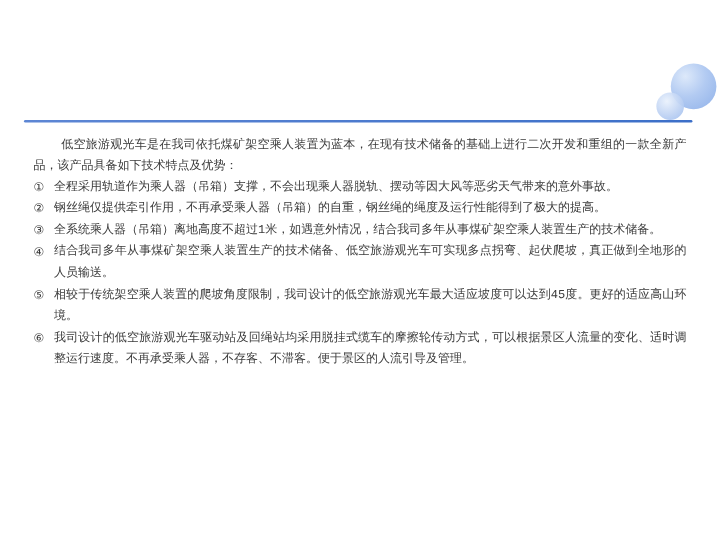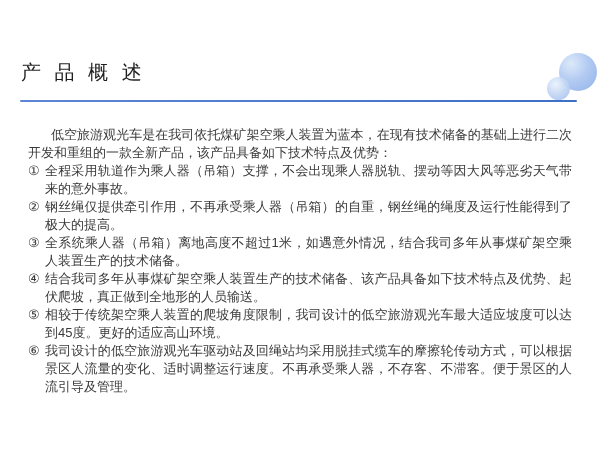--- a/index.html
+++ b/index.html
@@ -51,50 +51,50 @@
     top: 77px;
     width: 23px;
     height: 23px;
     border-radius: 50%;
     background: radial-gradient(circle at 38% 32%, #e9f1fc 0%, #bed2f3 55%, #9cbbee 100%);
     opacity: 0.92;
   }
   .content {
     position: absolute;
     left: 28px;
-    top: 126px;
+    top: 112px;
     width: 544px;
-    font-size: 13px;
+    font-size: 10px;
     line-height: 18px;
     color: #3a3a3a;
     text-align: justify;
   }
   .intro {
     text-indent: 23px;
     margin: 0 0 0 0;
   }
   .feature-item {
     display: flex;
     align-items: flex-start;
   }
   .feature-num {
     flex: 0 0 17px;
     width: 17px;
   }
   .feature-text {
     flex: 1;
     text-align: justify;
+    font-family: Liberation Mono, monospace;
   }
 </style>
 </head>
 <body>
 
 <div class="slide">
 
-  <div class="slide-title">产 品 概 述</div>
 
   <div class="title-rule"></div>
 
   <div class="deco-circle-large"></div>
   <div class="deco-circle-small"></div>
 
   <div class="content">
 
     <p class="intro">低空旅游观光车是在我司依托煤矿架空乘人装置为蓝本，在现有技术储备的基础上进行二次开发和重组的一款全新产品，该产品具备如下技术特点及优势：</p>
 
@@ -108,21 +108,21 @@
       <span class="feature-text">钢丝绳仅提供牵引作用，不再承受乘人器（吊箱）的自重，钢丝绳的绳度及运行性能得到了极大的提高。</span>
     </div>
 
     <div class="feature-item">
       <span class="feature-num">③</span>
       <span class="feature-text">全系统乘人器（吊箱）离地高度不超过1米，如遇意外情况，结合我司多年从事煤矿架空乘人装置生产的技术储备。</span>
     </div>
 
     <div class="feature-item">
       <span class="feature-num">④</span>
-      <span class="feature-text">结合我司多年从事煤矿架空乘人装置生产的技术储备、该产品具备如下技术特点及优势、起伏爬坡，真正做到全地形的人员输送。</span>
+      <span class="feature-text">结合我司多年从事煤矿架空乘人装置生产的技术储备、低空旅游观光车可实现多点拐弯、起伏爬坡，真正做到全地形的人员输送。</span>
     </div>
 
     <div class="feature-item">
       <span class="feature-num">⑤</span>
       <span class="feature-text">相较于传统架空乘人装置的爬坡角度限制，我司设计的低空旅游观光车最大适应坡度可以达到45度。更好的适应高山环境。</span>
     </div>
 
     <div class="feature-item">
       <span class="feature-num">⑥</span>
       <span class="feature-text">我司设计的低空旅游观光车驱动站及回绳站均采用脱挂式缆车的摩擦轮传动方式，可以根据景区人流量的变化、适时调整运行速度。不再承受乘人器，不存客、不滞客。便于景区的人流引导及管理。</span>

